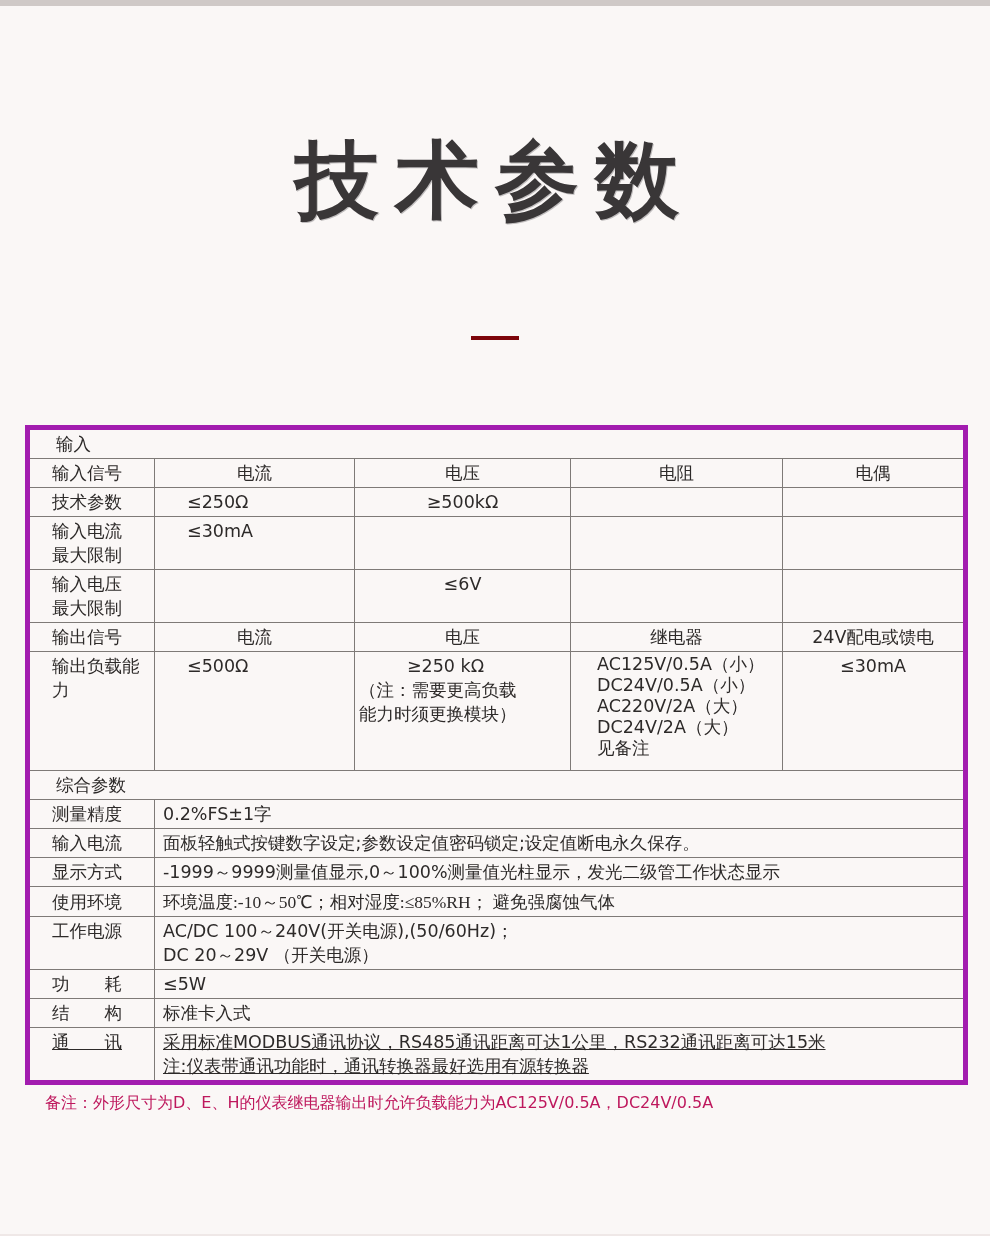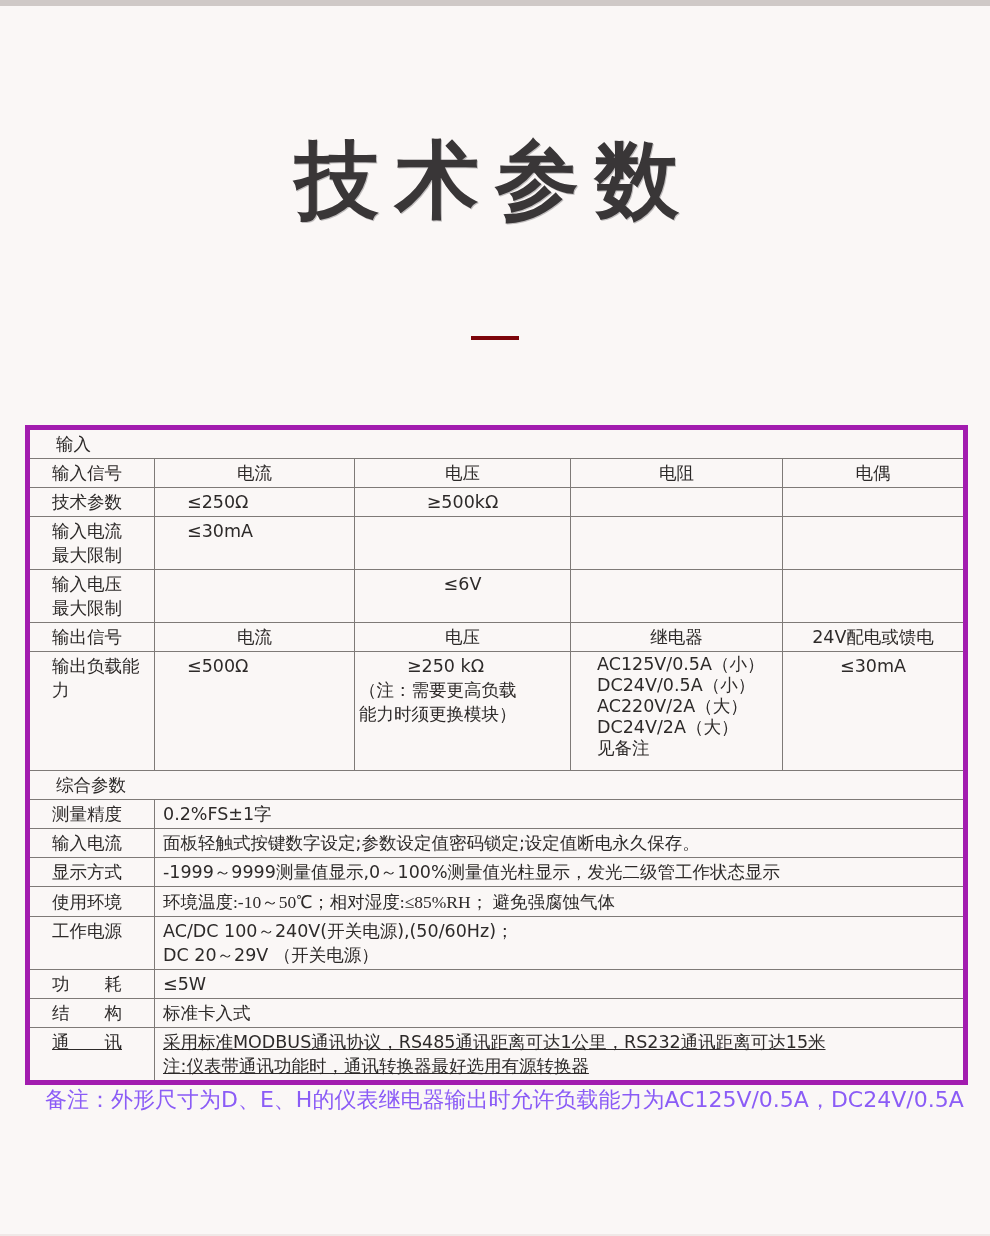--- a/index.html
+++ b/index.html
@@ -53,23 +53,23 @@
   .pre{white-space:pre-line;}
   tr.vtop td{vertical-align:top;}
   tr.h26{height:26px;} tr.h27{height:27px;margin-top:34px;} tr.h28{height:28px;}
   tr.h52{height:52px;margin-left:40px;} tr.h53{height:53px;} tr.h25{height:25px;}
   tr.h24{height:24px;padding-left:44px;} tr.h119{height:119px;} tr.h29{height:29px;}
   tr.h30{height:30px;font-family:Liberation Serif, serif;} tr.h50{height:50px;} tr.h54{height:54px;text-decoration:underline;}
   td.relay-cell{padding-left:26px;line-height:21px;}
   td.vnote-cell{padding-left:4px;line-height:24px;}
   .vmain{text-align:center;padding-right:30px;}
   .footnote{
-    margin:0 0 0 45px;
-    font-size:22px;
-    color:#8b5cf6;
+    margin:8px 0 0 45px;
+    font-size:16px;
+    color:#be185d;
   }
   .bottom-line{
     position:absolute;left:0;bottom:0;width:990px;height:2px;
     background:#efe8e7;
   }
 </style>
 </head>
 <body>
 
 <div class="topbar"></div>

